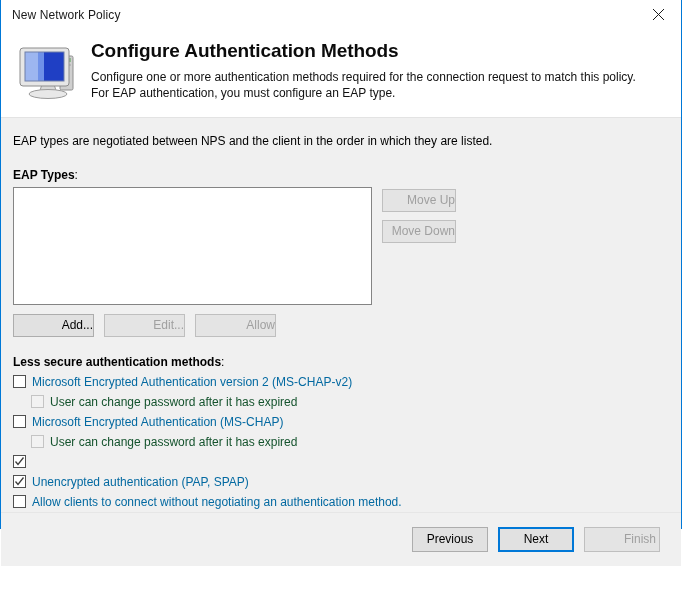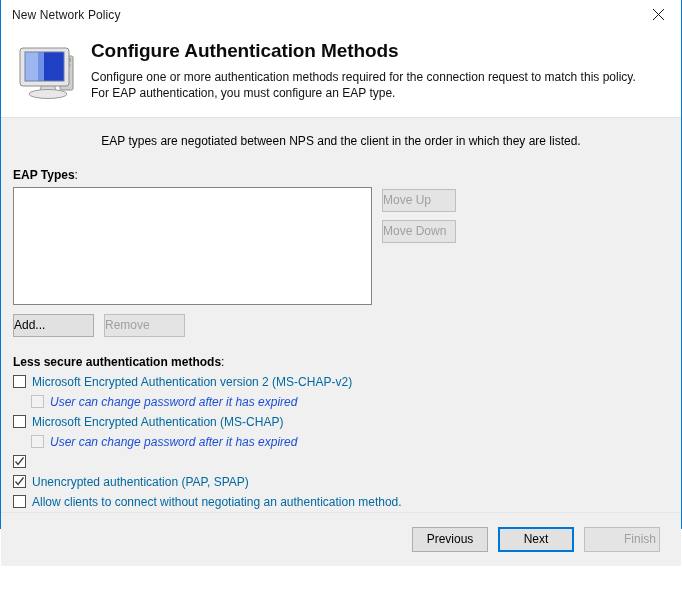--- a/index.html
+++ b/index.html
@@ -93,21 +93,20 @@
     flex: 1;
     background: #f0f0f0;
     padding: 16px 12px 0 12px;
     position: relative;
   }
 
   .intro-text {
     font-size: 12px;
     color: #000000;
     margin-bottom: 20px;
-    text-align: center;
   }
 
   .section-label {
     font-size: 12px;
     font-weight: bold;
     color: #000000;
     margin-bottom: 5px;
   }
   .section-label .colon { font-weight: normal; }
 
@@ -131,21 +130,21 @@
   }
 
   
   .btn {
     height: 23px;
     background: #e1e1e1;
     border: 1px solid #adadad;
     font-family: "Liberation Sans", sans-serif;
     font-size: 12px;
     color: #000000;
-    text-align: left;
+    text-align: right;
     line-height: 21px;
     cursor: default;
     padding: 0;
     user-select: none;
   }
   .btn.disabled {
     background: #e4e4e4;
     border-color: #bfbfbf;
     color: #a0a0a0;
   }
@@ -185,21 +184,21 @@
   .cb-box svg {
     position: absolute;
     left: 0px;
     top: 0px;
   }
   .cb-label {
     font-size: 12px;
     color: #0369a1;
     white-space: nowrap;
   }
-  .cb-label.disabled { color: #1d4ed8; font-style: italic; }
+  .cb-label.disabled { color: #14532d; }
 
   
   #footer-divider {
     height: 5px;
     background: #ffffff;
     border-top: 1px solid #e6e6e6;
   }
   #footer {
     height: 53px;
     min-height: 53px;
@@ -288,21 +287,22 @@
     <div id="eap-row">
       <div id="eap-list"></div>
       <div id="eap-side-buttons">
         <div class="btn wide disabled">Move Up</div>
         <div class="btn wide disabled">Move Down</div>
       </div>
     </div>
 
     <div id="add-edit-remove">
       <div class="btn">Add...</div>
-      <div class="btn disabled">Remove</div>
+      <div class="btn disabled">Edit...</div>
+      <div class="btn disabled">Allow</div>
     </div>
 
     <div class="section-label" id="less-secure-label">
       <span>Less secure authentication methods</span><span class="colon">:</span>
     </div>
 
     <div class="cb-row">
       <div class="cb-box"></div>
       <span class="cb-label">Microsoft Encrypted Authentication version 2 (MS-CHAP-v2)</span>
     </div>

